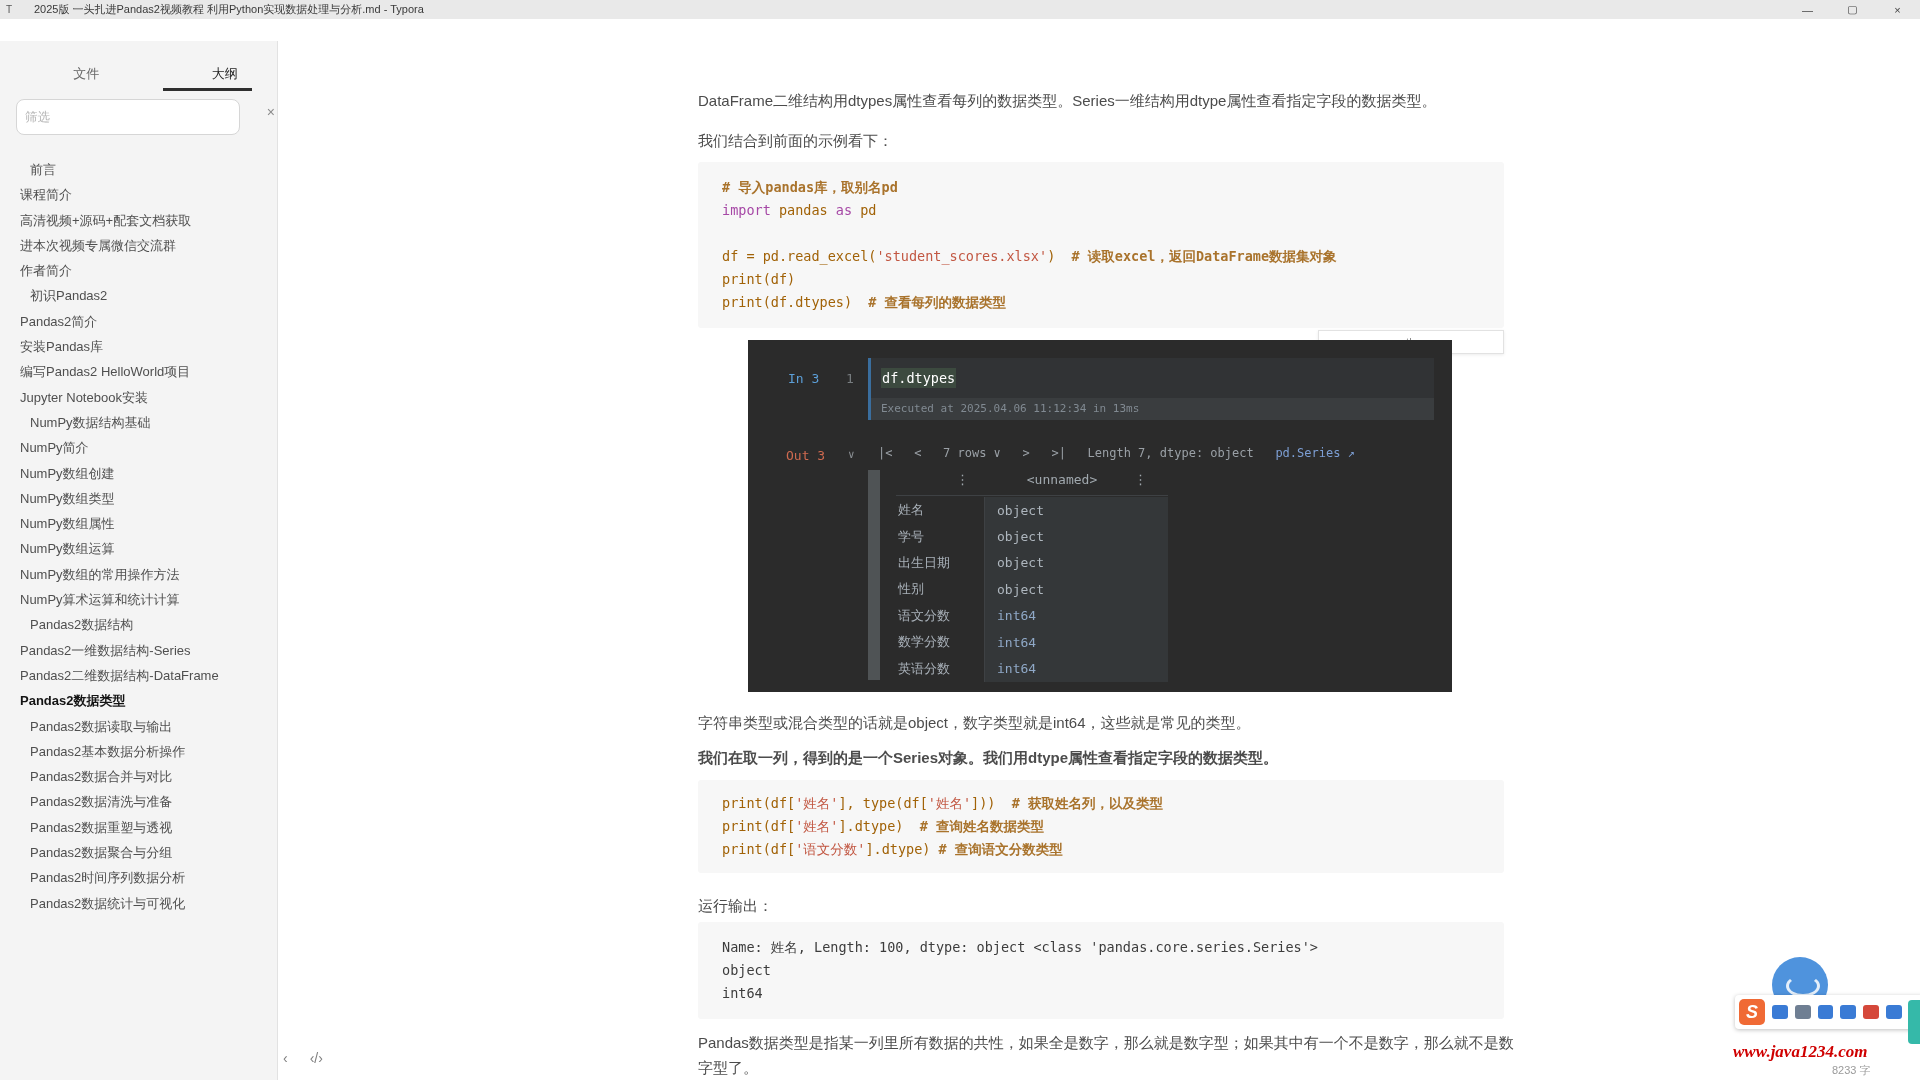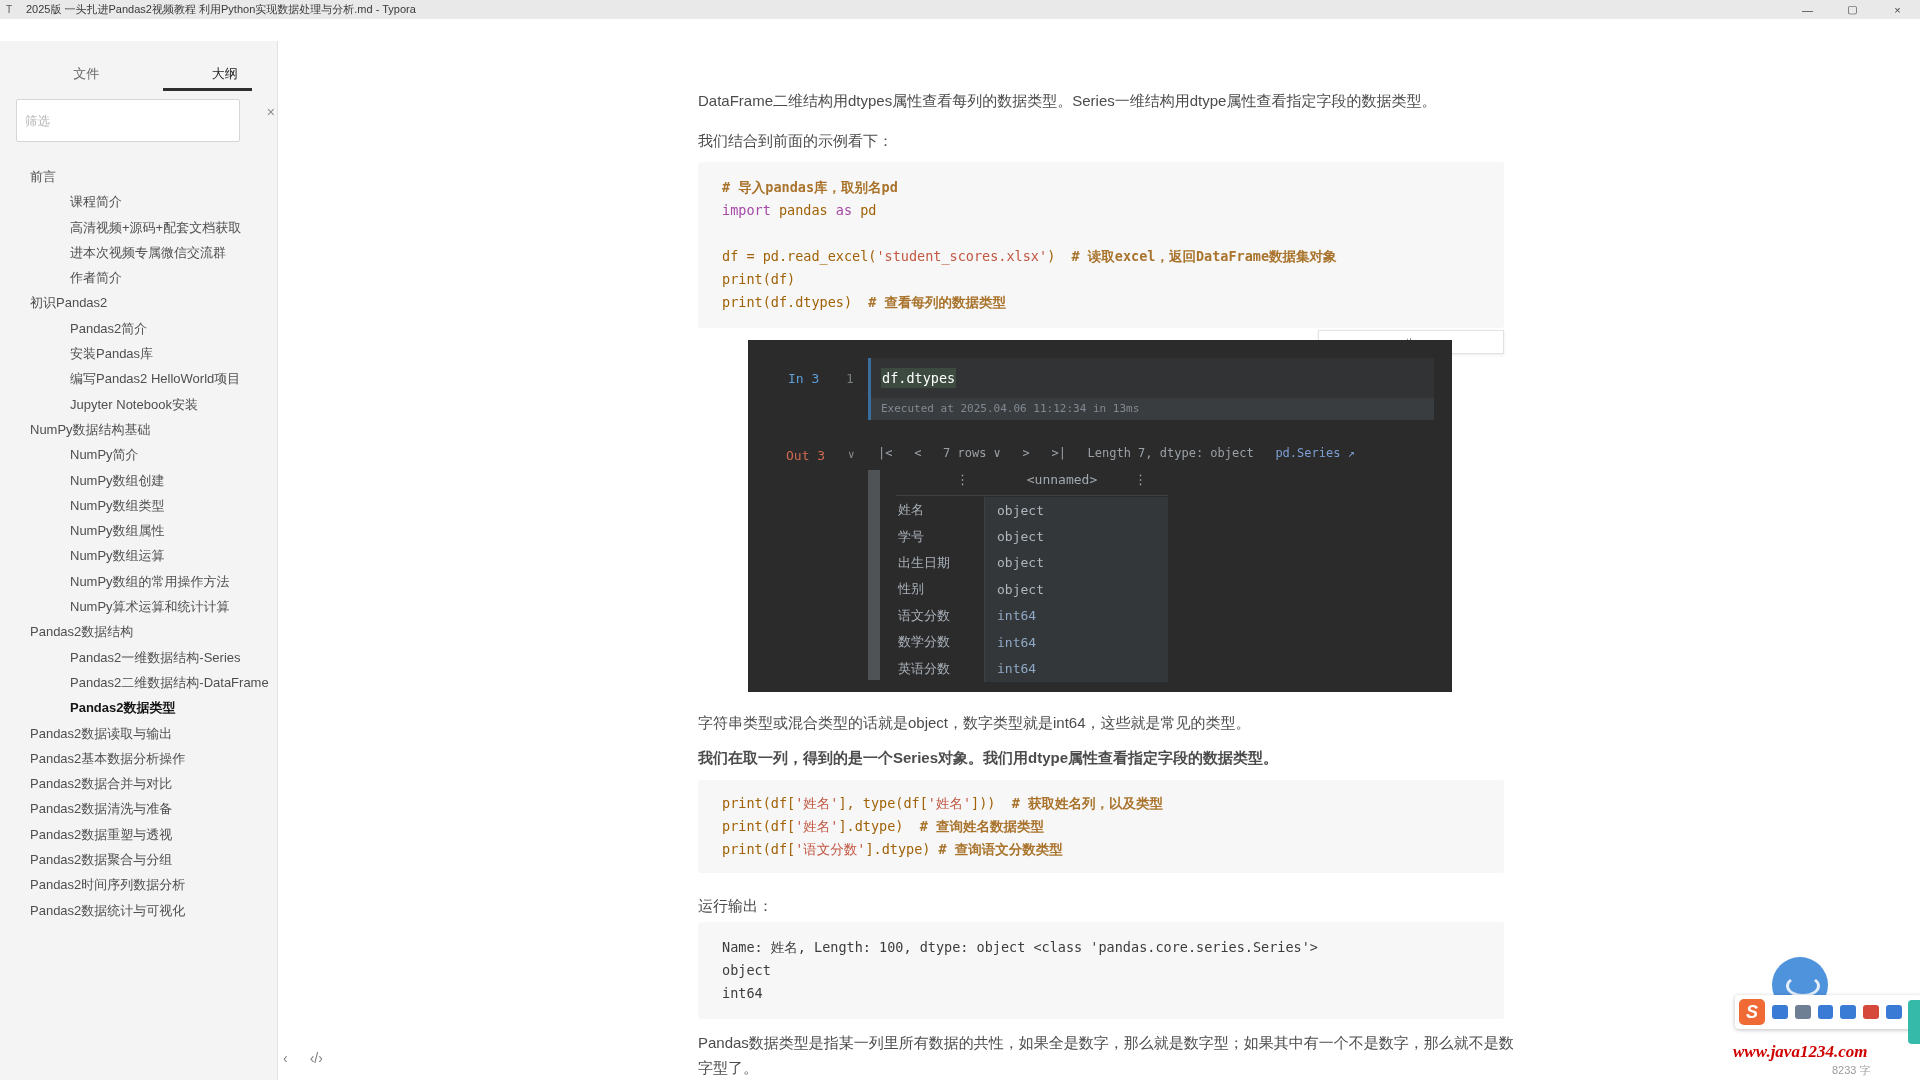--- a/index.html
+++ b/index.html
@@ -4,46 +4,46 @@
 <style>
   * { margin:0; padding:0; box-sizing:border-box; }
   html,body { width:1920px; height:1080px; overflow:hidden; background:#fff;
     font-family:"Liberation Sans", sans-serif; }
   #stage { position:relative; width:1920px; height:1080px; background:#fff; }
 
   
   #titlebar { position:absolute; left:0; top:0; width:1920px; height:19px;
     background:#e9e9e9; display:flex; align-items:center; font-size:11px; color:#3a3a3a; }
   #app-icon { width:18px; text-align:center; color:#555; font-size:10px; }
-  #win-title { margin-left:8px; }
+  #win-title { margin-left:16px; }
   #win-controls { position:absolute; right:0; top:0; height:19px; display:flex; }
   .win-btn { width:45px; height:19px; display:flex; align-items:center; justify-content:center;
     font-size:11px; color:#444; }
   #menubar { position:absolute; left:0; top:19px; width:1920px; height:22px;
     background:#eeeeee; display:flex; align-items:center; padding-left:4px; }
   .menu-item { font-size:12px; color:#3c3c3c; padding:3px 9px; }
 
   
   #sidebar { position:absolute; left:0; top:41px; width:278px; height:1039px;
     background:#f4f4f4; border-right:1px solid #e2e2e2; }
   #sidebar-tabs { display:flex; margin-top:16px; height:34px; }
   .side-tab { width:50%; text-align:center; font-size:13px; color:#666; position:relative; padding-top:8px;padding-left:34px; }
   .side-tab.active { color:#1f1f1f; }
   .side-tab.active:after { content:""; position:absolute; left:18%; right:18%; bottom:0;
     height:3px; background:#2f2f2f; }
   #filter-row { position:relative; margin:8px 16px 0 16px; }
-  #filter-input { width:224px; height:43px; border:1px solid #d6d6d6; background:#fff;
-    border-radius:2px; font-size:12.5px; padding:0 8px; color:#333; outline:none; }
+  #filter-input { width:224px; height:36px; border:1px solid #d6d6d6; background:#fff;
+    border-radius:8px; font-size:12.5px; padding:0 8px; color:#333; outline:none; }
   #filter-input::placeholder { color:#b3b3b3; }
   #filter-clear { position:absolute; right:-14px; top:5px; color:#8b8b8b; font-size:14px; }
   #outline { margin-top:22px; }
   .o-item { height:25.3px; line-height:25.3px; font-size:13px; color:#4f4f4f;
     white-space:nowrap; overflow:hidden; }
   .o-item.lvl1 { padding-left:30px; }
-  .o-item.lvl2 { padding-left:70px; }
+  .o-item.lvl2 { padding-left:20px; }
   .o-item.active { font-weight:bold; color:#141414; }
 
   
   #main { position:absolute; left:279px; top:41px; width:1641px; height:1039px; background:#fff; }
   .para { position:absolute; font-size:15px; color:#4c4c4c; line-height:25px; width:816px; }
   .codeblock { position:absolute; left:419px; width:806px; background:#f7f7f7;
     border-radius:3px; padding:14px 24px; font-family:"DejaVu Sans Mono", monospace;
     font-size:13.5px; }
   .cl { height:23px; line-height:23px; white-space:pre; color:#3c3c3c; }
   .tok-plain   { color:#a16207;text-align:center; }

